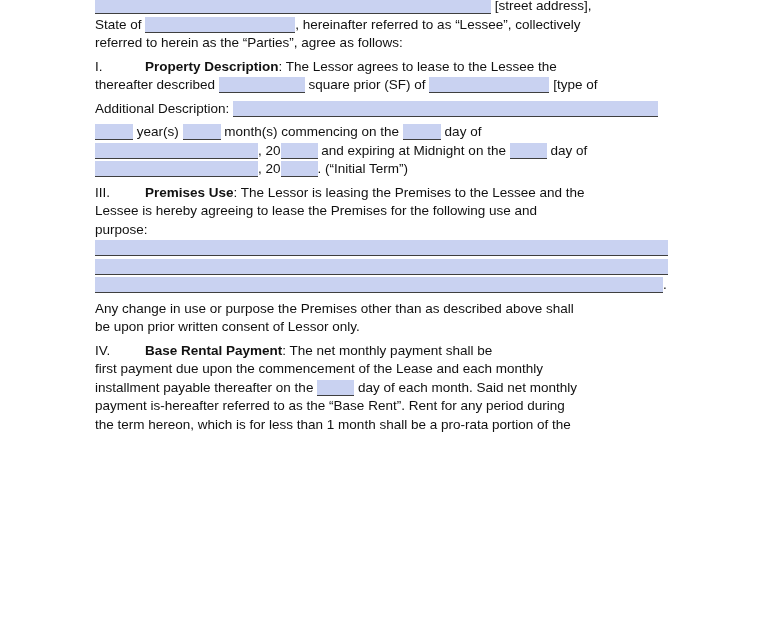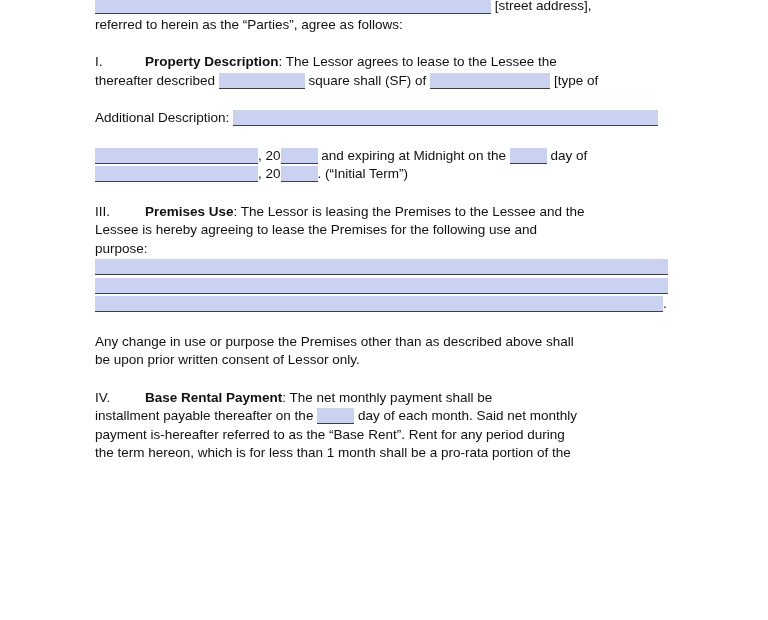--- a/index.html
+++ b/index.html
@@ -22,65 +22,68 @@
     font-family: "Liberation Sans", sans-serif;
     font-size: 13.5px;
     line-height: 18.5px;
     color: var(--text-color);
   }
   .doc {
     padding-left: 95px;
     margin-top: -3px;
     width: 673px;
   }
-  .para { margin-top: 19px; }
+  .para { margin-top: 5px; }
   .para:first-child { margin-top: 0; }
   .line { white-space: nowrap; height: 18.5px; }
   .blank {
     display: inline-block;
     height: 16px;
     vertical-align: -4px;
     background: var(--blank-bg);
     border-bottom: 1.5px solid var(--blank-line);
   }
   .num { display: inline-block; width: 50px; }
   .bold { font-weight: bold; }
 </style>
 </head>
 <body>
 
 <div class="page">
   <div class="doc">
       <div class="para">
         <div class="line"><span class="blank" style="width: 396px;"></span><span> [street address],</span></div>
+        <div class="line"><span>State of </span><span class="blank" style="width: 150px;"></span><span>, hereinafter referred to as “Lessee”, collectively</span></div>
         <div class="line"><span>referred to herein as the “Parties”, agree as follows:</span></div>
       </div>
       <div class="para">
         <div class="line"><span class="num">I.</span><span class="bold">Property Description</span><span>: The Lessor agrees to lease to the Lessee the</span></div>
-        <div class="line"><span>thereafter described </span><span class="blank" style="width: 86px;"></span><span> square shall (SF) of </span><span class="blank" style="width: 120px;"></span><span> [type of</span></div>
+        <div class="line"><span>thereafter described </span><span class="blank" style="width: 86px;"></span><span> square prior (SF) of </span><span class="blank" style="width: 120px;"></span><span> [type of</span></div>
       </div>
       <div class="para">
         <div class="line"><span>Additional Description: </span><span class="blank" style="width: 425px;"></span></div>
       </div>
       <div class="para">
+        <div class="line"><span class="blank" style="width: 38px;"></span><span> year(s) </span><span class="blank" style="width: 38px;"></span><span> month(s) commencing on the </span><span class="blank" style="width: 38px;"></span><span> day of</span></div>
         <div class="line"><span class="blank" style="width: 163px;"></span><span>, 20</span><span class="blank" style="width: 37px;"></span><span> and expiring at Midnight on the </span><span class="blank" style="width: 37px;"></span><span> day of</span></div>
         <div class="line"><span class="blank" style="width: 163px;"></span><span>, 20</span><span class="blank" style="width: 37px;"></span><span>. (“Initial Term”)</span></div>
       </div>
       <div class="para">
         <div class="line"><span class="num">III.</span><span class="bold">Premises Use</span><span>: The Lessor is leasing the Premises to the Lessee and the</span></div>
         <div class="line"><span>Lessee is hereby agreeing to lease the Premises for the following use and</span></div>
         <div class="line"><span>purpose:</span></div>
         <div class="line"><span class="blank" style="width: 573px;"></span></div>
         <div class="line"><span class="blank" style="width: 573px;"></span></div>
         <div class="line"><span class="blank" style="width: 568px;"></span><span>.</span></div>
       </div>
       <div class="para">
         <div class="line"><span>Any change in use or purpose the Premises other than as described above shall</span></div>
         <div class="line"><span>be upon prior written consent of Lessor only.</span></div>
       </div>
       <div class="para">
         <div class="line"><span class="num">IV.</span><span class="bold">Base Rental Payment</span><span>: The net monthly payment shall be</span></div>
+        <div class="line"><span>first payment due upon the commencement of the Lease and each monthly</span></div>
         <div class="line"><span>installment payable thereafter on the </span><span class="blank" style="width: 37px;"></span><span> day of each month. Said net monthly</span></div>
         <div class="line"><span>payment is-hereafter referred to as the “Base Rent”. Rent for any period during</span></div>
         <div class="line"><span>the term hereon, which is for less than 1 month shall be a pro-rata portion of the</span></div>
       </div>
     </div>
 </div>
 
 </body></html>

